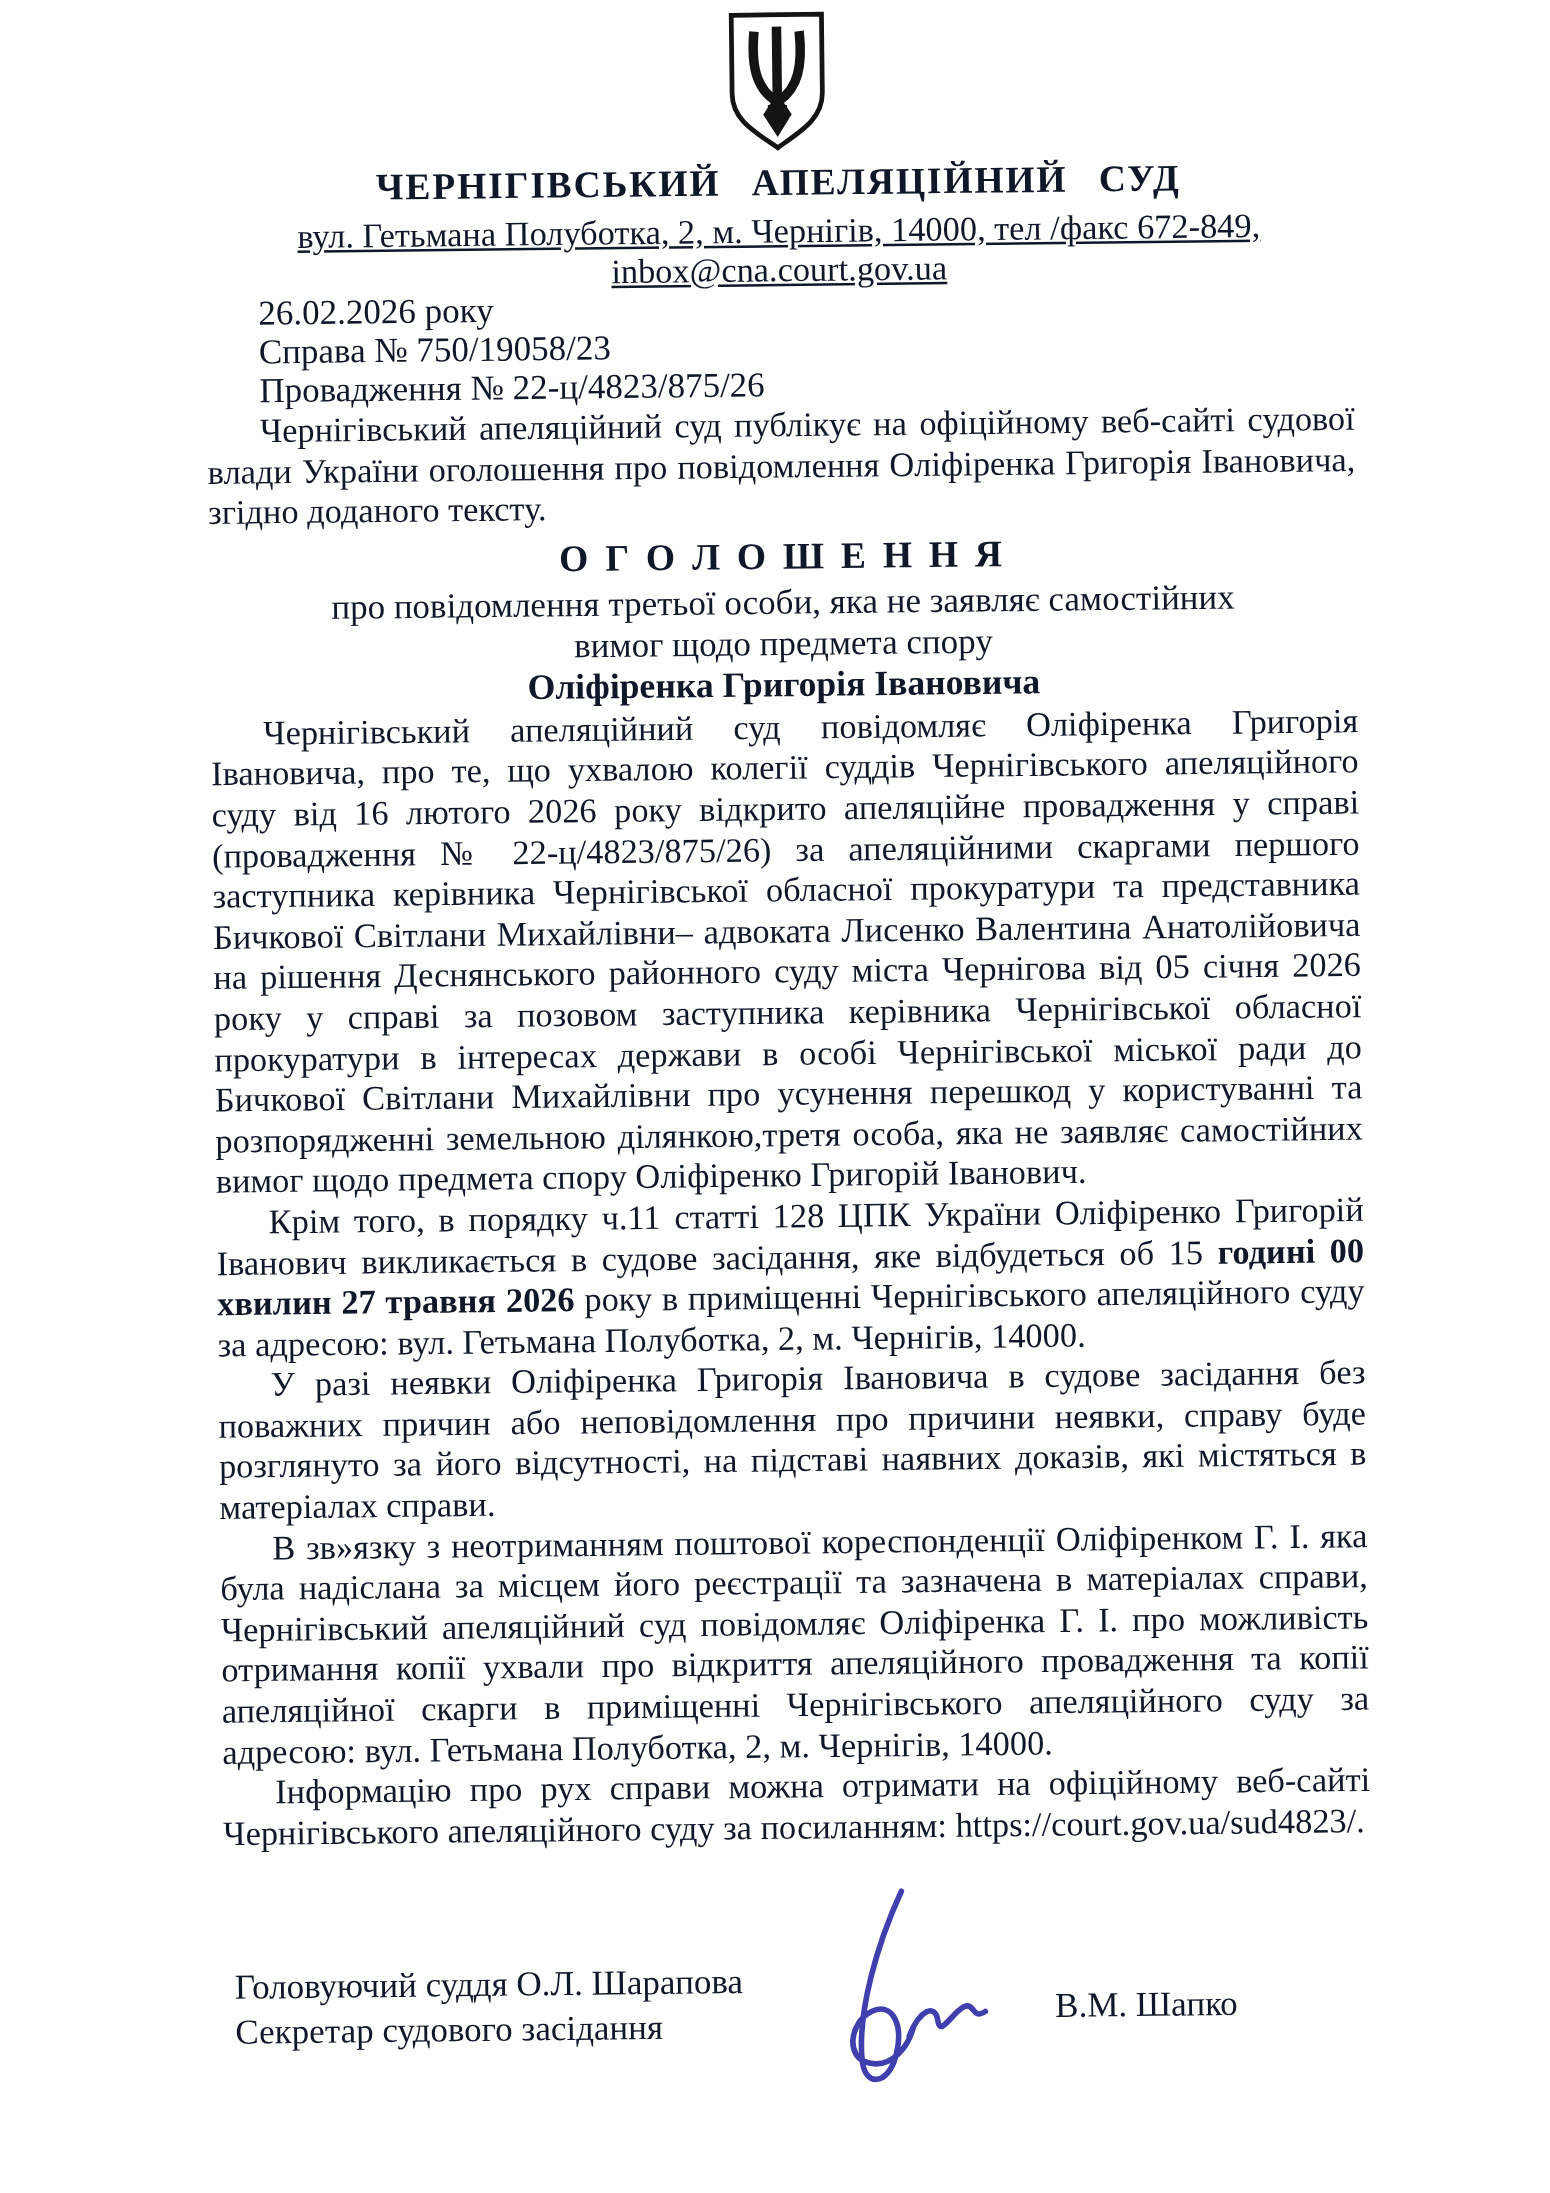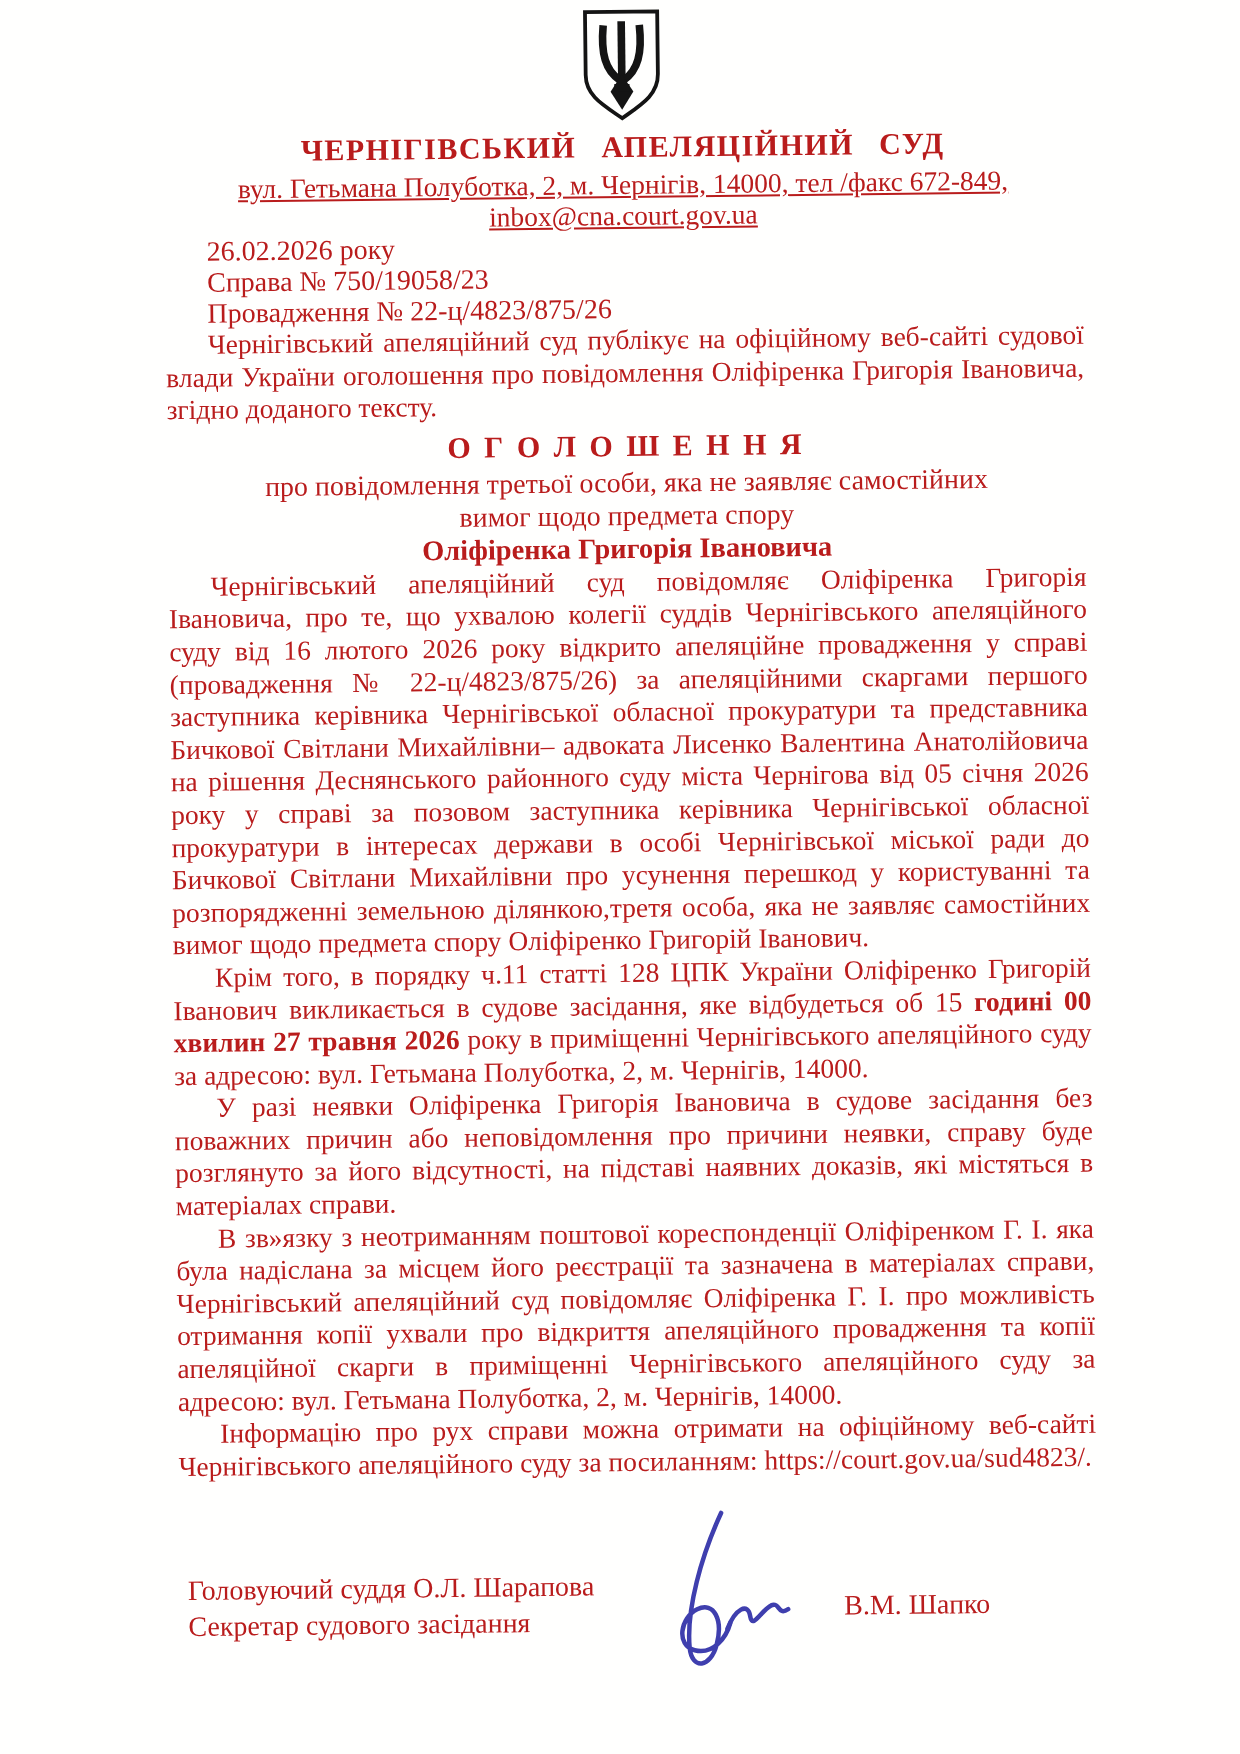--- a/index.html
+++ b/index.html
@@ -2,21 +2,21 @@
 <html lang="uk"><head>
 <meta charset="utf-8">
 <style>
   html,body{margin:0;padding:0;background:#ffffff;}
   .page{
     position:relative;
     width:1240px;height:1754px;
     background:#fffffe;
     overflow:hidden;
     font-family:"Liberation Serif","DejaVu Serif",serif;
-    color:#b91c1c;
+    color:#0f172a;
   }
   .sheet{
     position:absolute;left:162px;top:6px;width:918px;
     transform:rotate(-0.65deg);
     transform-origin:50% 0;
   }
   .emblem-wrap{display:flex;justify-content:center;margin:2px 0 8px;}
   .court-name{
     text-align:center;font-weight:bold;font-size:30px;
     letter-spacing:1.5px;word-spacing:16px;line-height:34px;

